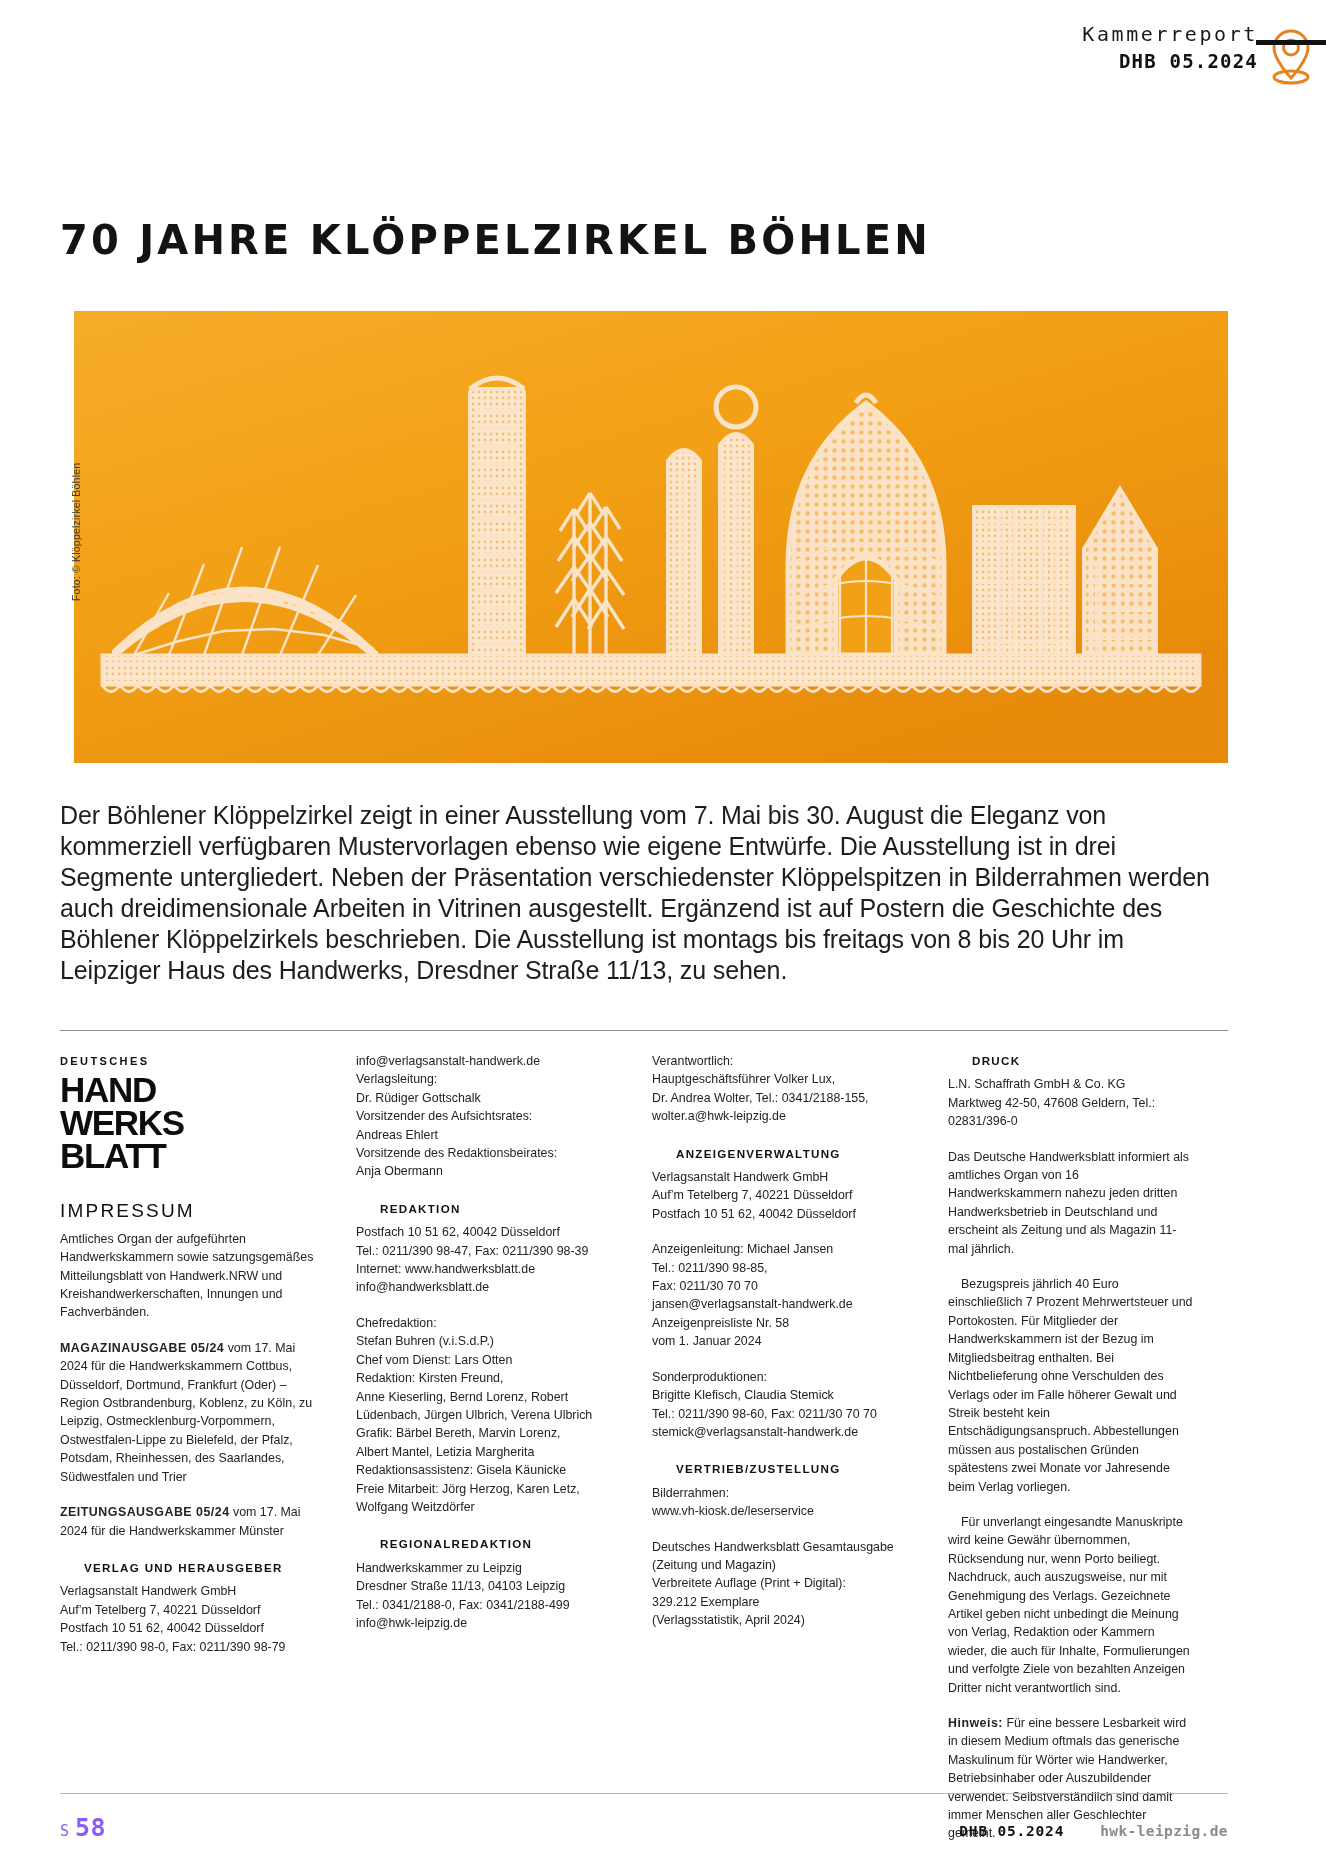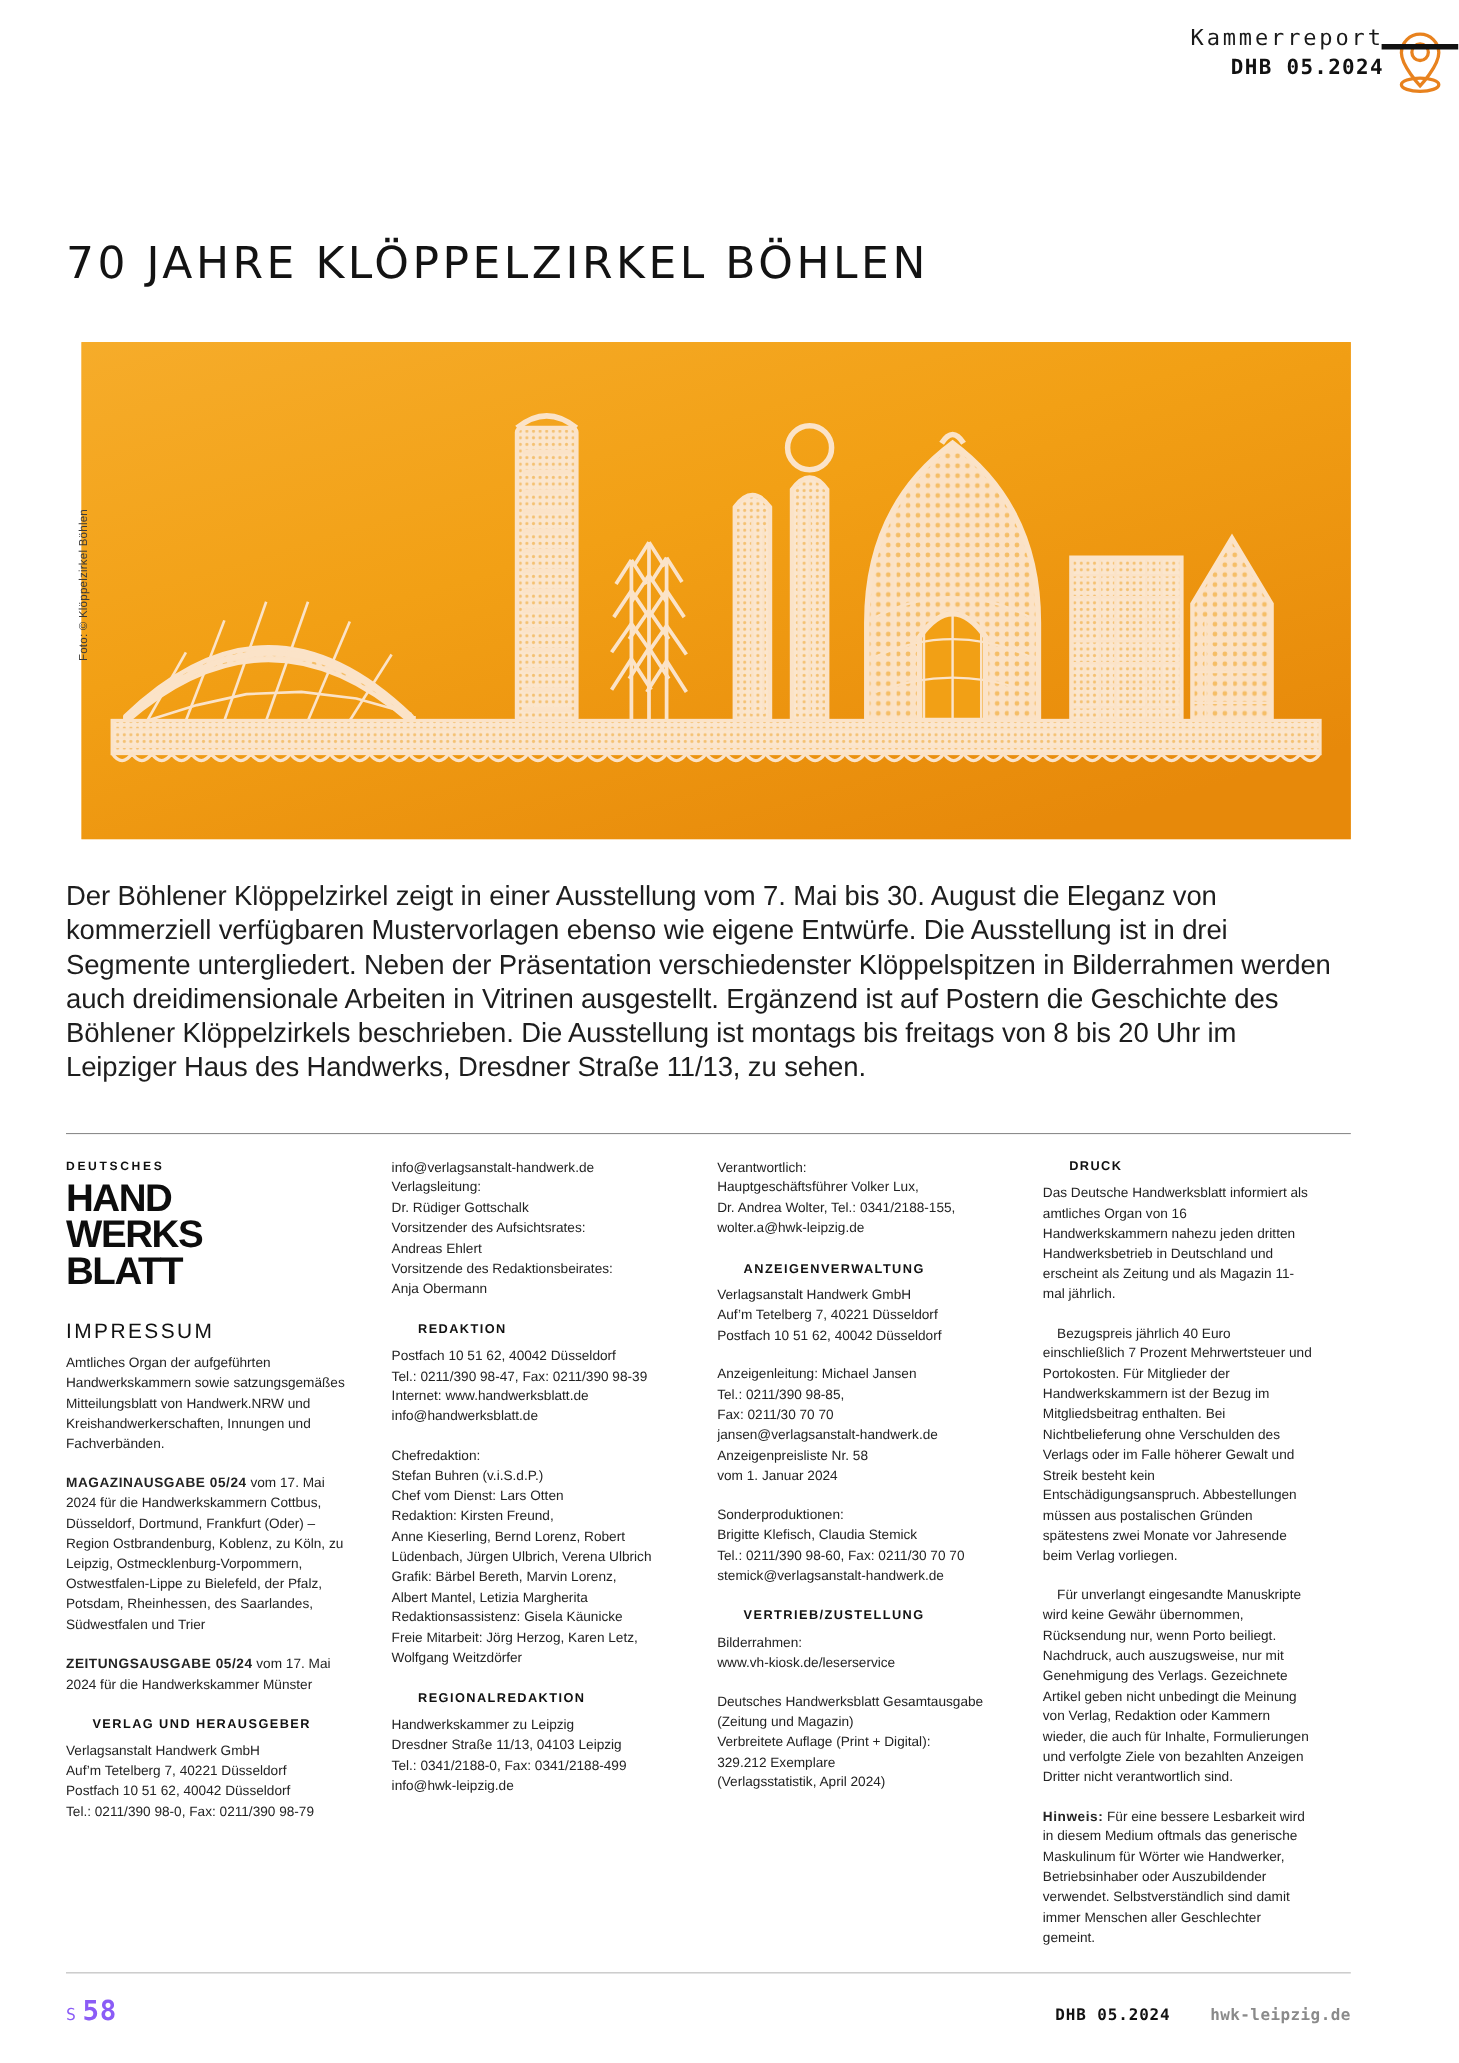--- a/index.html
+++ b/index.html
@@ -69,21 +69,21 @@
     background: #111111;
   }
 
   
   .article-title {
     position: absolute;
     left: 60px;
     top: 190px;
     font-family: "DejaVu Sans", sans-serif;
     font-size: 40px;
-    font-weight: 400;
+    font-weight: 700;
     letter-spacing: 3.2px;
     color: #131313;
     white-space: nowrap;
   }
 
   
   .photo-wrap {
     position: absolute;
     left: 60px;
     top: 311px;
@@ -493,20 +493,24 @@
         <span class="line">Deutsches Handwerksblatt Gesamtausgabe</span>
         <span class="line">(Zeitung und Magazin)</span>
         <span class="line">Verbreitete Auflage (Print + Digital):</span>
         <span class="line">329.212 Exemplare</span>
         <span class="line">(Verlagsstatistik, April 2024)</span>
       </div>
     </div>
 
     <div class="col">
       <div class="sec-head first">DRUCK</div>
+      <div class="blk">
+        <span class="line">L.N. Schaffrath GmbH &amp; Co. KG</span>
+        <span class="line">Marktweg 42-50, 47608 Geldern, Tel.: 02831/396-0</span>
+      </div>
 
       <p class="blk">Das Deutsche Handwerksblatt informiert als amtliches Organ von 16 Handwerkskammern nahezu jeden dritten Handwerksbetrieb in Deutschland und erscheint als Zeitung und als Magazin 11-mal jährlich.</p>
       <p class="blk indent">Bezugspreis jährlich 40 Euro einschließlich 7 Prozent Mehrwertsteuer und Portokosten. Für Mitglieder der Handwerkskammern ist der Bezug im Mitgliedsbeitrag enthalten. Bei Nichtbelieferung ohne Verschulden des Verlags oder im Falle höherer Gewalt und Streik besteht kein Entschädigungsanspruch. Abbestellungen müssen aus postalischen Gründen spätestens zwei Monate vor Jahresende beim Verlag vorliegen.</p>
       <p class="blk indent">Für unverlangt eingesandte Manuskripte wird keine Gewähr übernommen, Rücksendung nur, wenn Porto beiliegt. Nachdruck, auch auszugsweise, nur mit Genehmigung des Verlags. Gezeichnete Artikel geben nicht unbedingt die Meinung von Verlag, Redaktion oder Kammern wieder, die auch für Inhalte, Formulierungen und verfolgte Ziele von bezahlten Anzeigen Dritter nicht verantwortlich sind.</p>
       <p class="blk"><span class="lbl">Hinweis:</span><span> Für eine bessere Lesbarkeit wird in diesem Medium oftmals das generische Maskulinum für Wörter wie Handwerker, Betriebsinhaber oder Auszubildender verwendet. Selbstverständlich sind damit immer Menschen aller Geschlechter gemeint.</span></p>
     </div>
   </div>
 
   <div class="footer-rule"></div>
   <div class="footer">

